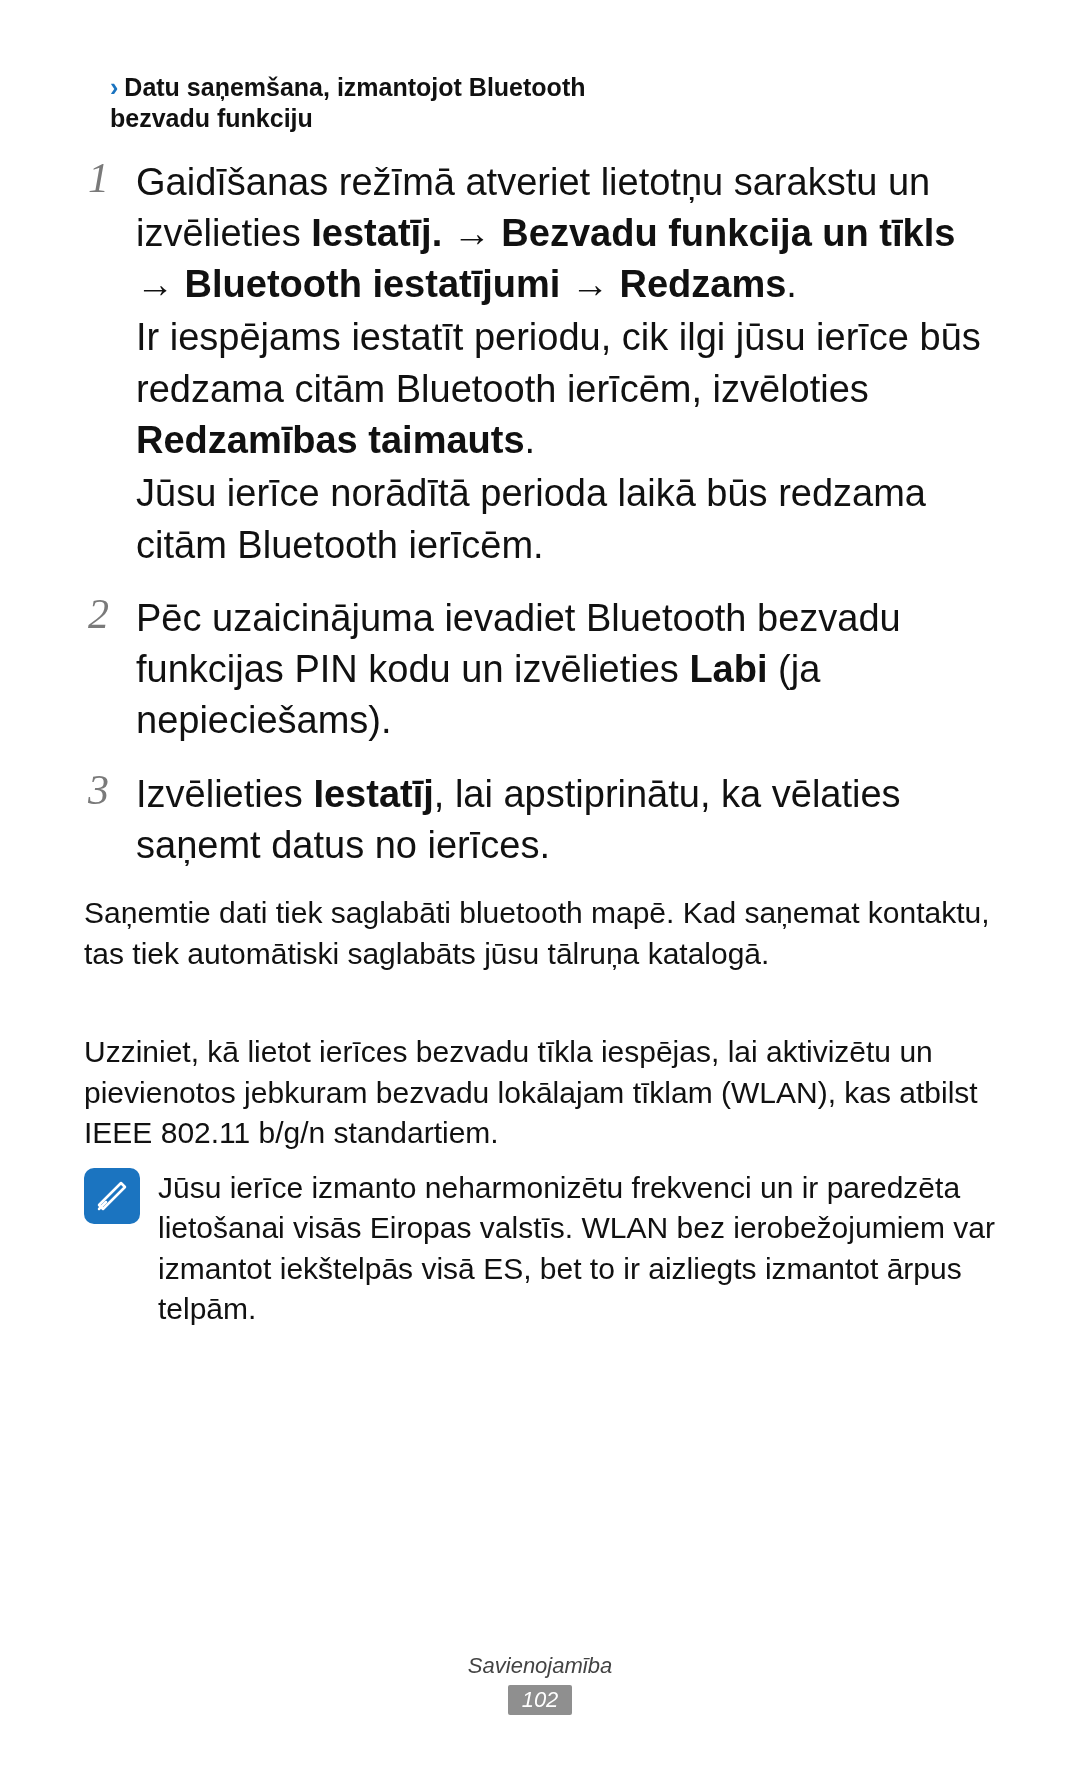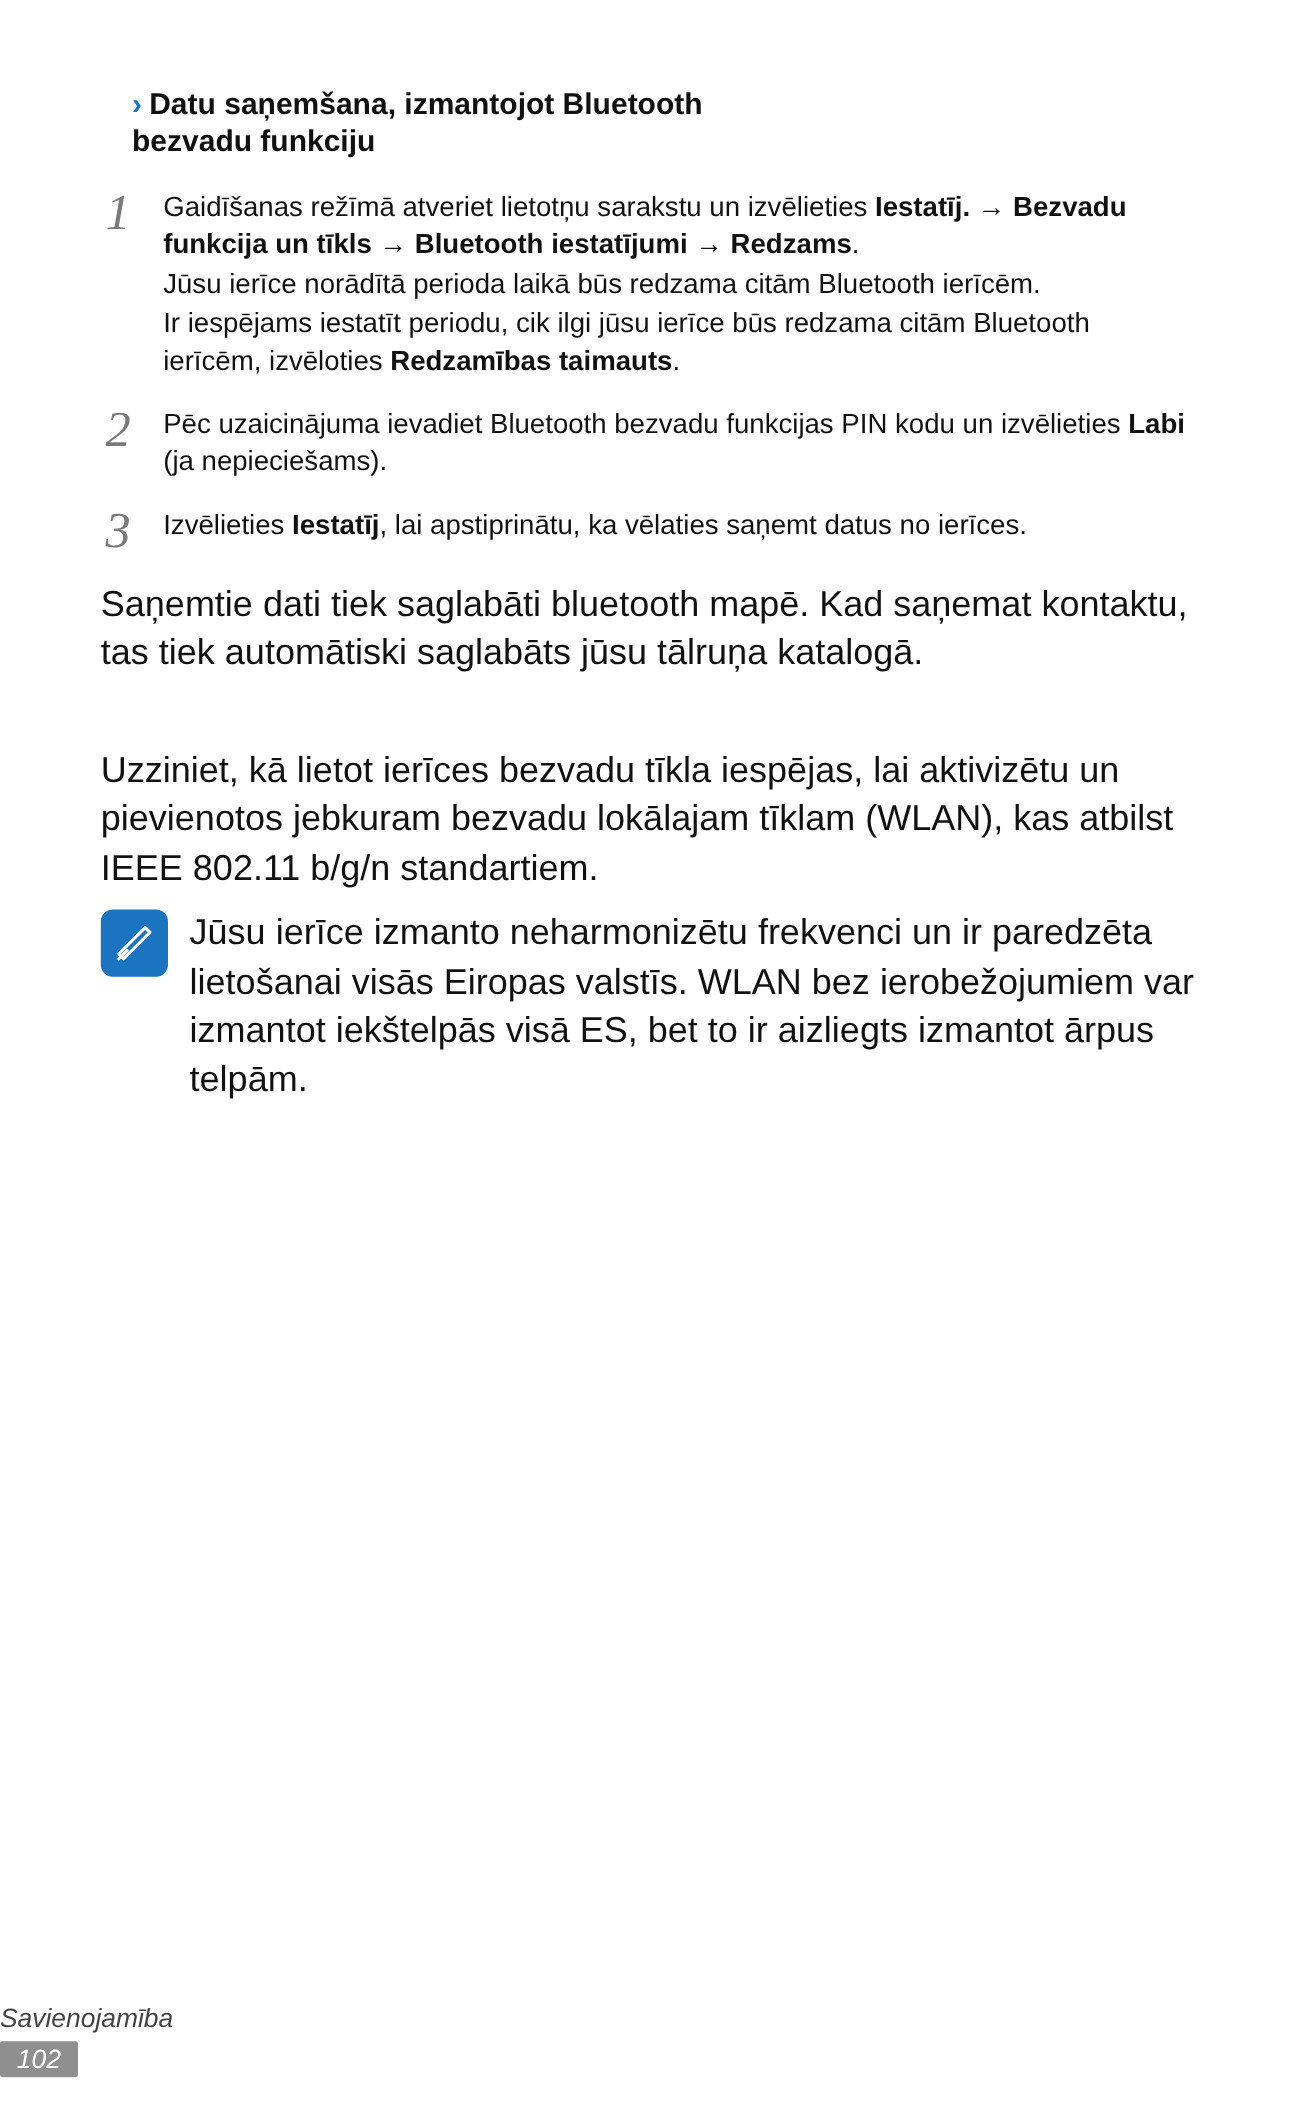--- a/index.html
+++ b/index.html
@@ -38,21 +38,21 @@
   .step-num {
     font-family: Georgia, 'Times New Roman', serif;
     font-style: italic;
     font-size: 42px;
     color: #7a7a7a;
     line-height: 1;
     min-width: 30px;
     padding-top: 0px;
   }
   .step-body {
-    font-size: 23px;
+    font-size: 38px;
     line-height: 1.35;
     flex: 1;
   }
   .step-body p { margin-bottom: 2px; }
   .b { font-weight: 700; }
   .after-steps {
     font-size: 30px;
     line-height: 1.35;
     margin-top: 14px;
     margin-bottom: 58px;
@@ -87,23 +87,24 @@
     align-items: center;
     justify-content: center;
   }
   .note-icon svg { width: 36px; height: 36px; }
   .note-body {
     font-size: 30px;
     line-height: 1.35;
   }
   .footer {
     position: absolute;
-    bottom: 40px;
+    bottom: 56px;
     left: 0;
     width: 100%;
+    text-align: center;
   }
   .footer-label {
     font-style: italic;
     font-size: 22px;
     color: #444;
     margin-bottom: 6px;
   }
   .page-num {
     display: inline-block;
     background: #8f8f8f;
@@ -123,24 +124,24 @@
     <span class="chevron">›</span><span>Datu saņemšana, izmantojot Bluetooth</span>
     <span class="line2">bezvadu funkciju</span>
   </div>
 
   <div class="step">
     <div class="step-num">1</div>
     <div class="step-body">
       <p>
         <span>Gaidīšanas režīmā atveriet lietotņu sarakstu un izvēlieties </span><span class="b">Iestatīj. → Bezvadu funkcija un tīkls → Bluetooth iestatījumi → Redzams</span><span>.</span>
       </p>
-      <p>Jūsu ierīce norādītā perioda laikā būs redzama citām Bluetooth ierīcēm.</p>
       <p>
         <span>Ir iespējams iestatīt periodu, cik ilgi jūsu ierīce būs redzama citām Bluetooth ierīcēm, izvēloties </span><span class="b">Redzamības taimauts</span><span>.</span>
       </p>
+      <p>Jūsu ierīce norādītā perioda laikā būs redzama citām Bluetooth ierīcēm.</p>
     </div>
   </div>
 
   <div class="step">
     <div class="step-num">2</div>
     <div class="step-body">
       <p>
         <span>Pēc uzaicinājuma ievadiet Bluetooth bezvadu funkcijas PIN kodu un izvēlieties </span><span class="b">Labi</span><span> (ja nepieciešams).</span>
       </p>
     </div>

